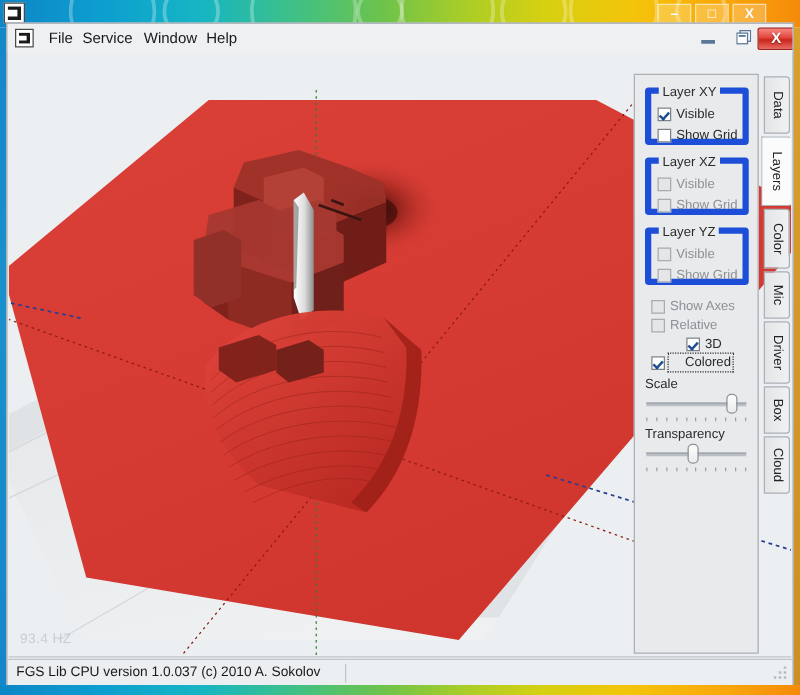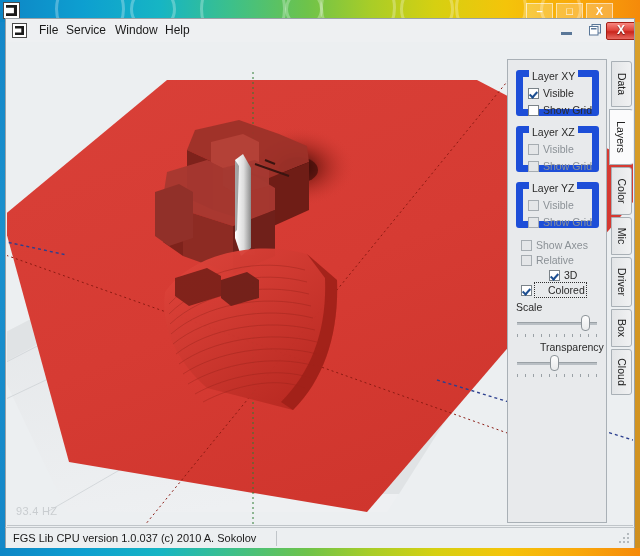--- a/index.html
+++ b/index.html
@@ -189,21 +189,21 @@
     left: 501px; top: 40px;
     width: 100px; height: 464px;
     background: #e8eaec;
     border: 1px solid #a9b0b6;
     box-sizing: border-box;
   }
   .groupbox {
     position: absolute;
     left: 8px;
     width: 83px;
-    border: 7px solid #1d4ed8;
+    border: 5px solid #1d4ed8;
     border-radius: 3px;
     box-sizing: border-box;
   }
   .group-title {
     position: absolute;
     left: 6px; top: -7px;
     background: #e8eaec;
     padding: 0 3px;
     font-size: 10.5px;
     color: #2a2a2a;
@@ -571,21 +571,21 @@
           <i></i>
           <i></i>
           <i></i>
           <i></i>
           <i></i>
           <i></i>
           <i></i>
           <i></i>
       </div>
 
-      <div class="slider-label" style="top:281px;margin-left:24px;">Transparency</div>
+      <div class="slider-label" style="top:281px;">Transparency</div>
       <div class="slider" style="top:294px;">
         <div class="slider-track"></div>
         <div class="slider-thumb" style="left:33px;"></div>
       </div>
       <div class="slider-ticks" style="top:314px;">
         <i></i>
           <i></i>
           <i></i>
           <i></i>
           <i></i>

